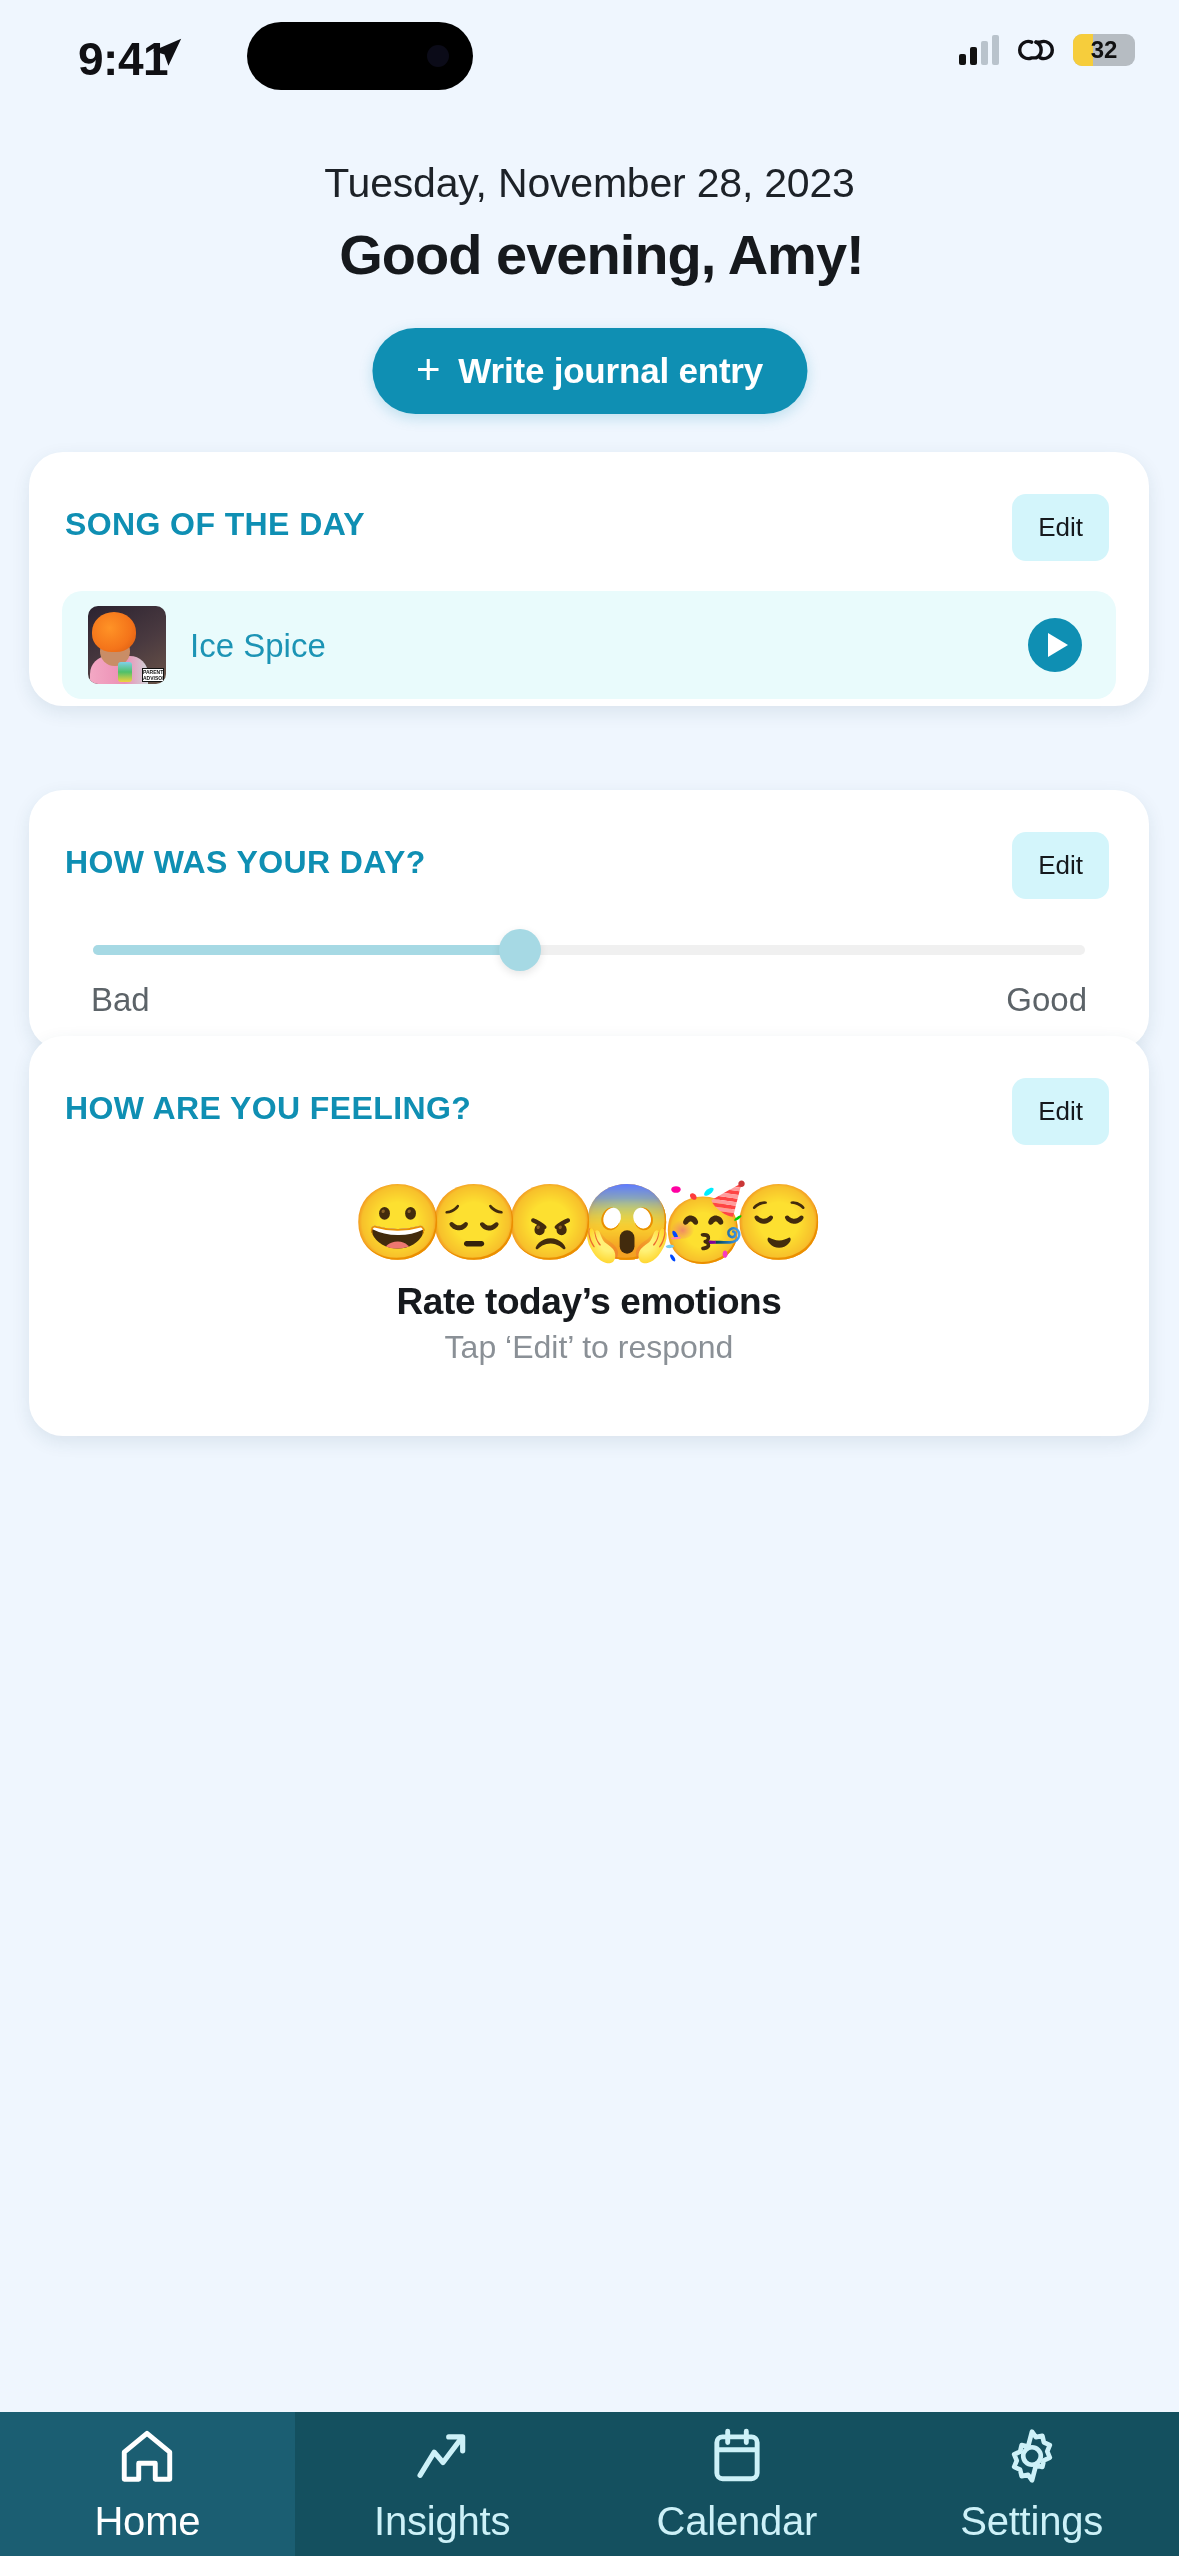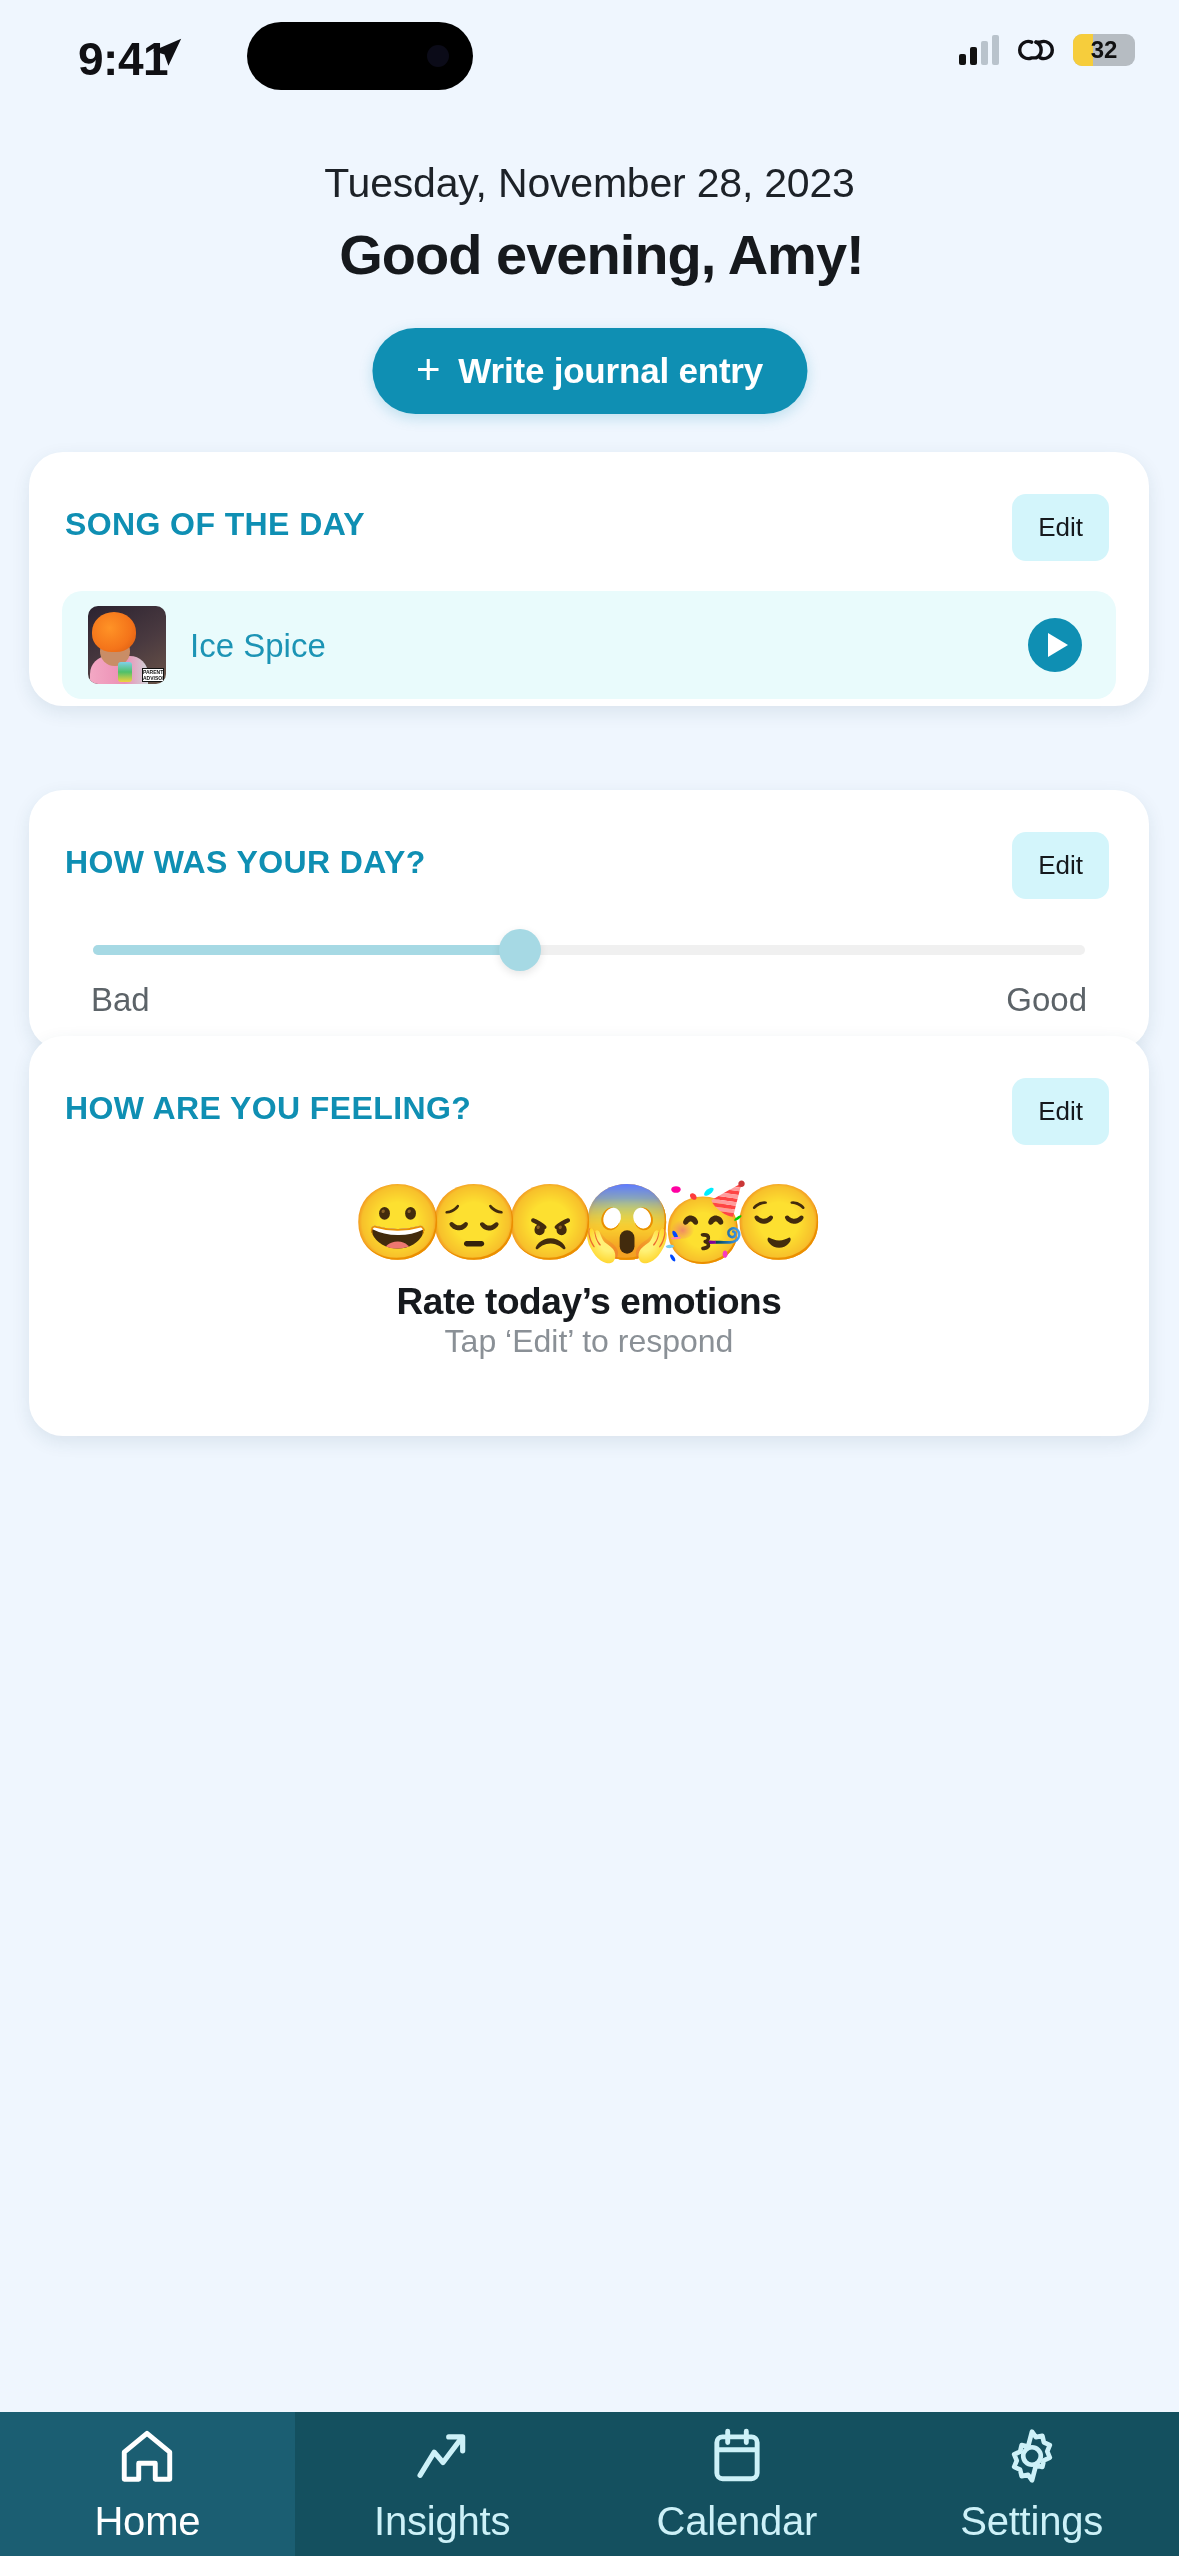--- a/index.html
+++ b/index.html
@@ -173,21 +173,21 @@
     display:flex; justify-content:center; align-items:center;
     margin-top:34px; height:88px;
   }
   .emoji-row span { font-size:74px; line-height:1; margin-left:-16px; }
   .emoji-row span:first-child { margin-left:0; }
   .feel-title {
     text-align:center; margin-top:14px;
     font-size:37px; font-weight:800; color:#16191d; letter-spacing:-0.4px;
   }
   .feel-sub {
-    text-align:center; margin-top:0;
+    text-align:center; margin-top:6px;
     font-size:32px; color:#8a9096; font-weight:400;
   }
 
   
   .tabbar {
     position:absolute; left:0; bottom:0; width:1179px; height:144px;
     background:#14505f; display:flex;
   }
   .tab {
     flex:1; display:flex; flex-direction:column;

